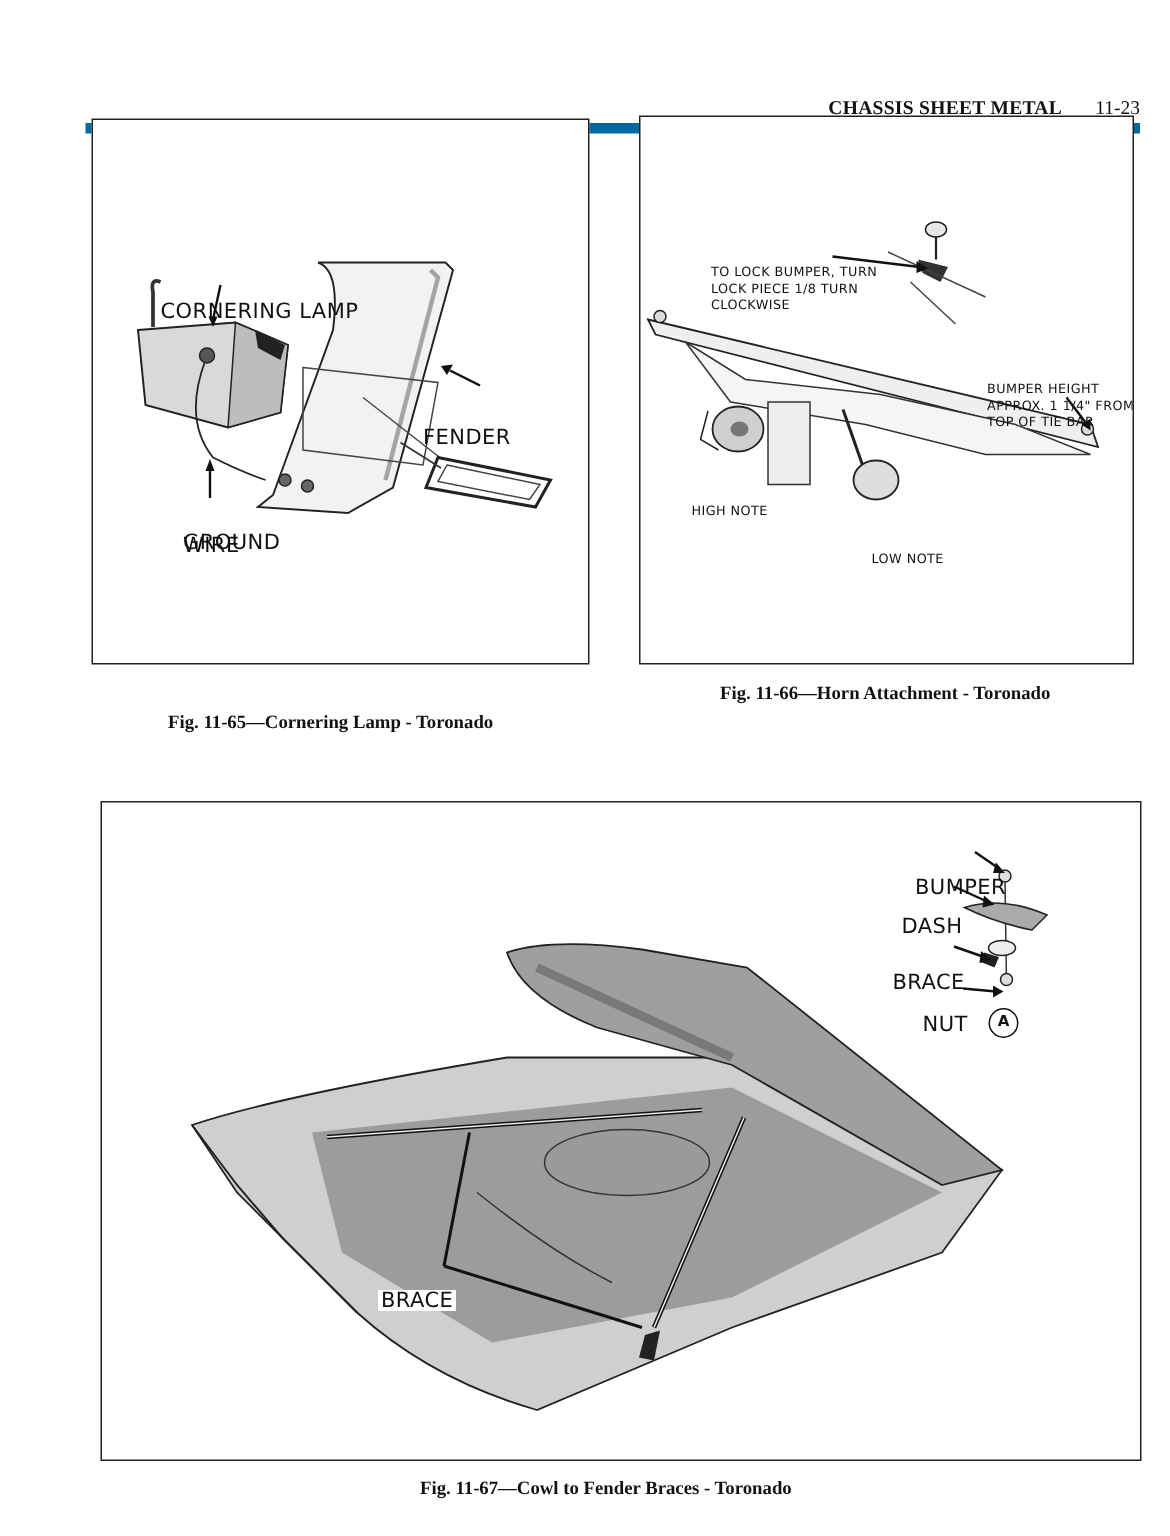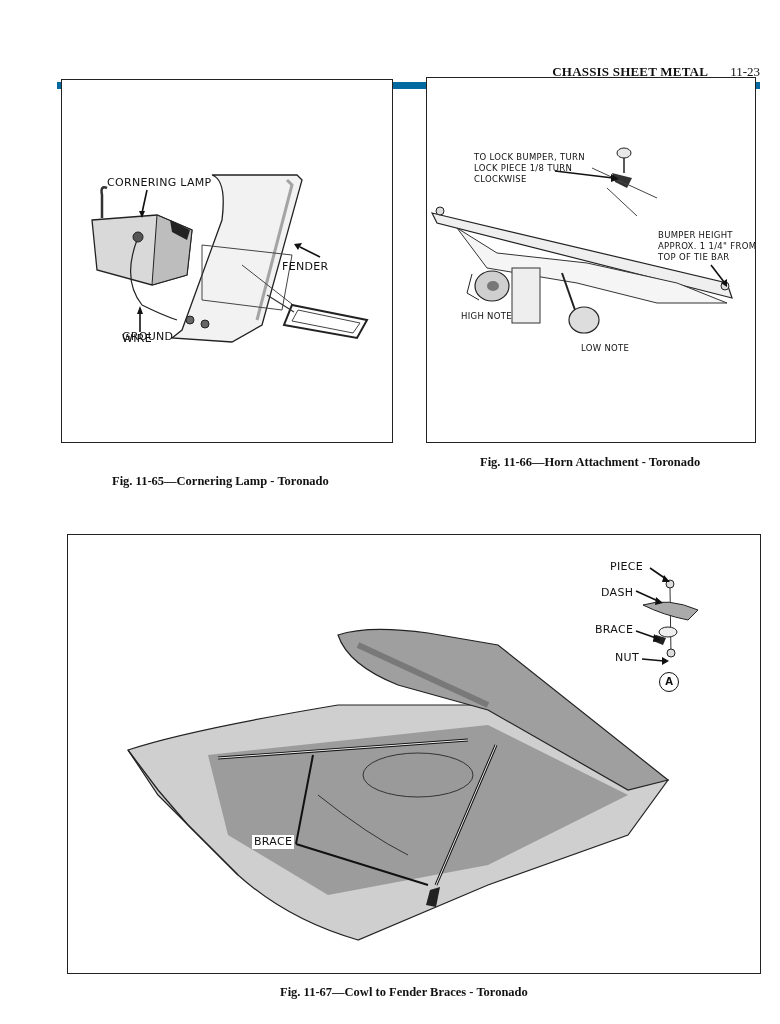--- a/index.html
+++ b/index.html
@@ -2,23 +2,23 @@
 <html><head>
 <meta charset="utf-8">
 <style>
   html, body { margin: 0; padding: 0; background: #ffffff; }
   body { width: 780px; height: 1024px; position: relative; overflow: hidden; font-family: "Liberation Serif", serif; color: #111; }
   .header { position: absolute; left: 57px; top: 10px; width: 703px; height: 24px; border-bottom: 7px solid #0369a1; margin-top: 48px; }
   .header-title { position: absolute; right: 52px; top: 6px; font-weight: bold; font-size: 13px; letter-spacing: 0.2px; }
   .header-page { position: absolute; right: 0; top: 6px; font-weight: normal; font-size: 13px; }
   .frame { position: absolute; border: 1.5px solid #222; background: #fff; overflow: hidden; }
   .caption { position: absolute; font-weight: bold; font-size: 12.5px; white-space: nowrap; }
-  .lbl { position: absolute; font-family: "DejaVu Sans", sans-serif; font-size: 11px; color: #111; line-height: 13px; white-space: nowrap; letter-spacing: 0.3px; }
+  .lbl { position: absolute; font-family: "DejaVu Sans", sans-serif; font-size: 11px; color: #111; line-height: 13px; white-space: nowrap; letter-spacing: 0.3px; margin-top: 25px; }
   .lbl.small { font-size: 8.5px; line-height: 11px; }
-  .lbl.big { font-size: 11px; line-height: 14px; }
+  .lbl.big { font-size: 14px; line-height: 14px; }
   .lbl.boxed { background: #fff; padding: 0 2px; }
   svg { position: absolute; left: 0; top: 0; }
   .circled { position: absolute; width: 18px; height: 18px; border: 1.5px solid #111; border-radius: 50%; text-align: center; font-family: "DejaVu Sans", sans-serif; font-weight: bold; font-size: 10px; line-height: 18px; }
 </style>
 </head>
 <body>
 
 <div class="header">
   <span class="header-title">CHASSIS SHEET METAL</span>
   <span class="header-page">11-23</span>
@@ -129,20 +129,20 @@
     <circle cx="603" cy="118" r="4" fill="#ddd" stroke="#222"></circle>
     <line x1="582" y1="33" x2="598" y2="44" stroke="#111" stroke-width="1.6"></line>
     <polygon points="596,40 602,47 594,47" fill="#111"></polygon>
     <line x1="568" y1="56" x2="590" y2="66" stroke="#111" stroke-width="1.6"></line>
     <polygon points="588,62 595,68 587,70" fill="#111"></polygon>
     <line x1="568" y1="96" x2="588" y2="103" stroke="#111" stroke-width="1.6"></line>
     <polygon points="586,99 593,105 585,107" fill="#111"></polygon>
     <line x1="574" y1="124" x2="596" y2="126" stroke="#111" stroke-width="1.6"></line>
     <polygon points="594,122 601,126 594,130" fill="#111"></polygon>
   </svg>
-  <span class="lbl big" style="left:542px; top:25px;">PIECE</span>
+  <span class="lbl big" style="left:542px; top:25px;">BUMPER</span>
   <span class="lbl big" style="left:533px; top:51px;">DASH</span>
   <span class="lbl big" style="left:527px; top:88px;">BRACE</span>
   <span class="lbl big" style="left:547px; top:116px;">NUT</span>
   <span class="circled" style="left:591px; top:137px;">A</span>
   <span class="lbl big boxed" style="left:184px; top:300px;">BRACE</span>
 </div>
 <div class="caption" style="left:280px; top:985px;">Fig. 11-67—Cowl to Fender Braces - Toronado</div>
 
 </body></html>

